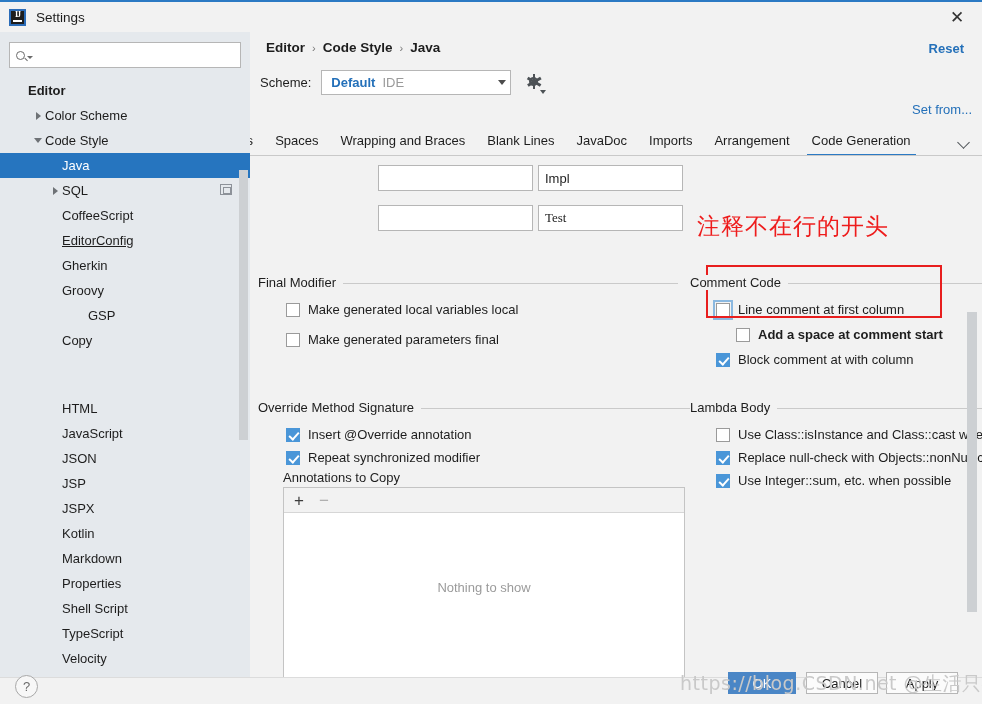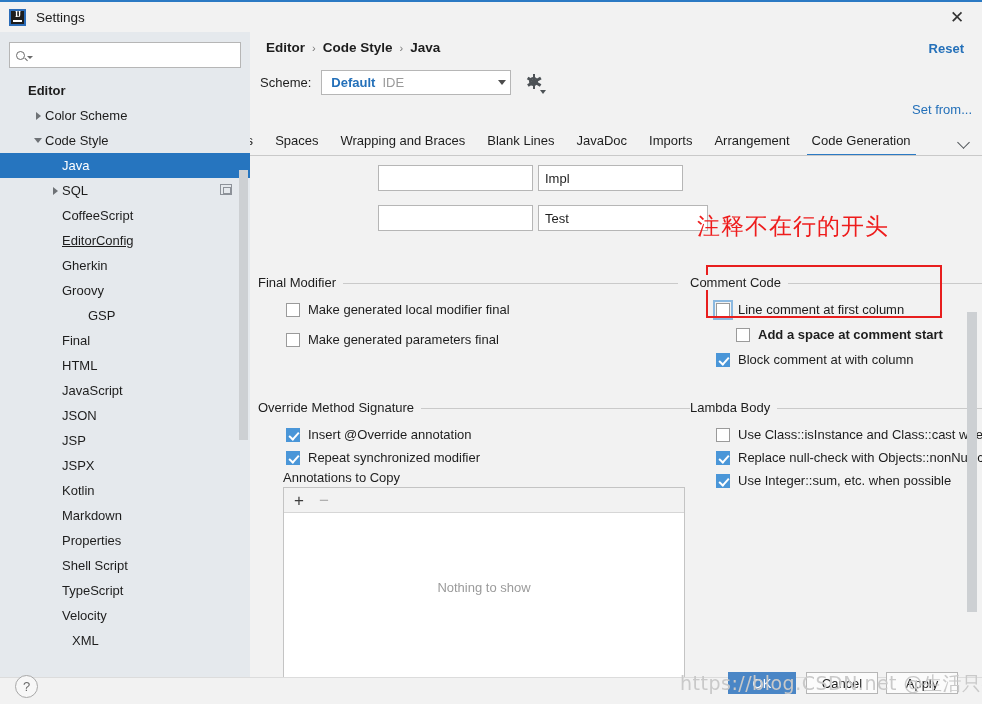--- a/index.html
+++ b/index.html
@@ -374,23 +374,23 @@
         <div class="tree-row" style="padding-left: 48px;">
           <span class="tw"></span>
           <span class="tree-label">Groovy</span>
         </div>
         <div class="tree-row" style="padding-left: 74px;">
           <span class="tw"></span>
           <span class="tree-label">GSP</span>
         </div>
         <div class="tree-row" style="padding-left: 48px;">
           <span class="tw"></span>
-          <span class="tree-label">Final</span>
-        </div>
-        <div class="tree-row" style="padding-left: 48px;">
+          <span class="tree-label">Copy</span>
+        </div>
+        <div class="tree-row" style="padding-left: 48px; margin-top: 43px;">
           <span class="tw"></span>
           <span class="tree-label">HTML</span>
         </div>
         <div class="tree-row" style="padding-left: 48px;">
           <span class="tw"></span>
           <span class="tree-label">JavaScript</span>
         </div>
         <div class="tree-row" style="padding-left: 48px;">
           <span class="tw"></span>
           <span class="tree-label">JSON</span>
@@ -479,26 +479,26 @@
         <span class="chev"></span>
       </div>
     </div>
 
     <div id="content">
       <div class="lbl" style="position: absolute; top: 13px; right: 362px; text-align: right;">Subclass:</div>
         <div class="txtfield" style="left: 128px; top: 8px; width: 155px;"></div>
         <div class="txtfield" style="left: 288px; top: 8px; width: 145px;">Impl</div>
         <div class="lbl" style="position: absolute; top: 53px; right: 362px; text-align: right;">Test class:</div>
         <div class="txtfield" style="left: 128px; top: 48px; width: 155px;"></div>
-        <div class="txtfield" style="left: 288px; top: 48px; width: 170px;">Test</div>
+        <div class="txtfield" style="left: 288px; top: 48px; width: 145px; font-family: Liberation Serif, serif;">Test</div>
         <div class="grp-title" style="left: 8px; top: 118px;">Final Modifier</div>
         <div class="grp-line" style="left: 8px; top: 126px; width: 420px;"></div>
         <div class="cb-row" style="left: 36px; top: 145px;">
           <span class="cbox"></span>
-          <span class="cb-text">Make generated local modifier final</span>
+          <span class="cb-text">Make generated local variables local</span>
         </div>
         <div class="cb-row" style="left: 36px; top: 175px;">
           <span class="cbox"></span>
           <span class="cb-text">Make generated parameters final</span>
         </div>
         <div class="grp-title" style="left: 440px; top: 118px;">Comment Code</div>
         <div class="grp-line" style="left: 440px; top: 126px; width: 292px;"></div>
         <div class="cb-row" style="left: 466px; top: 145px;">
           <span class="cbox focused"></span>
           <span class="cb-text">Line comment at first column</span>

